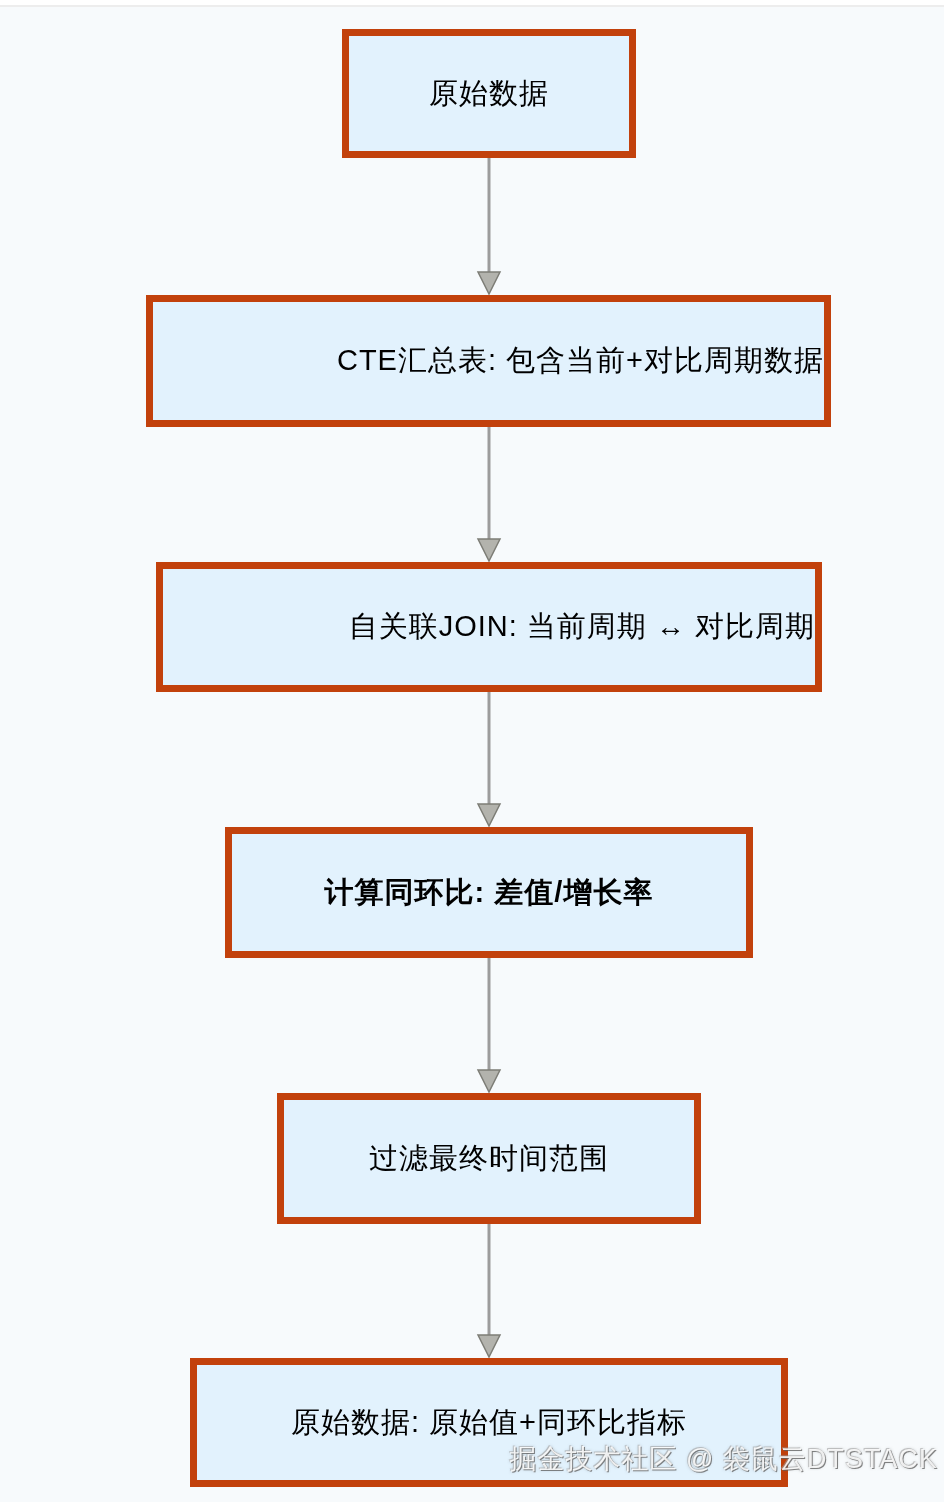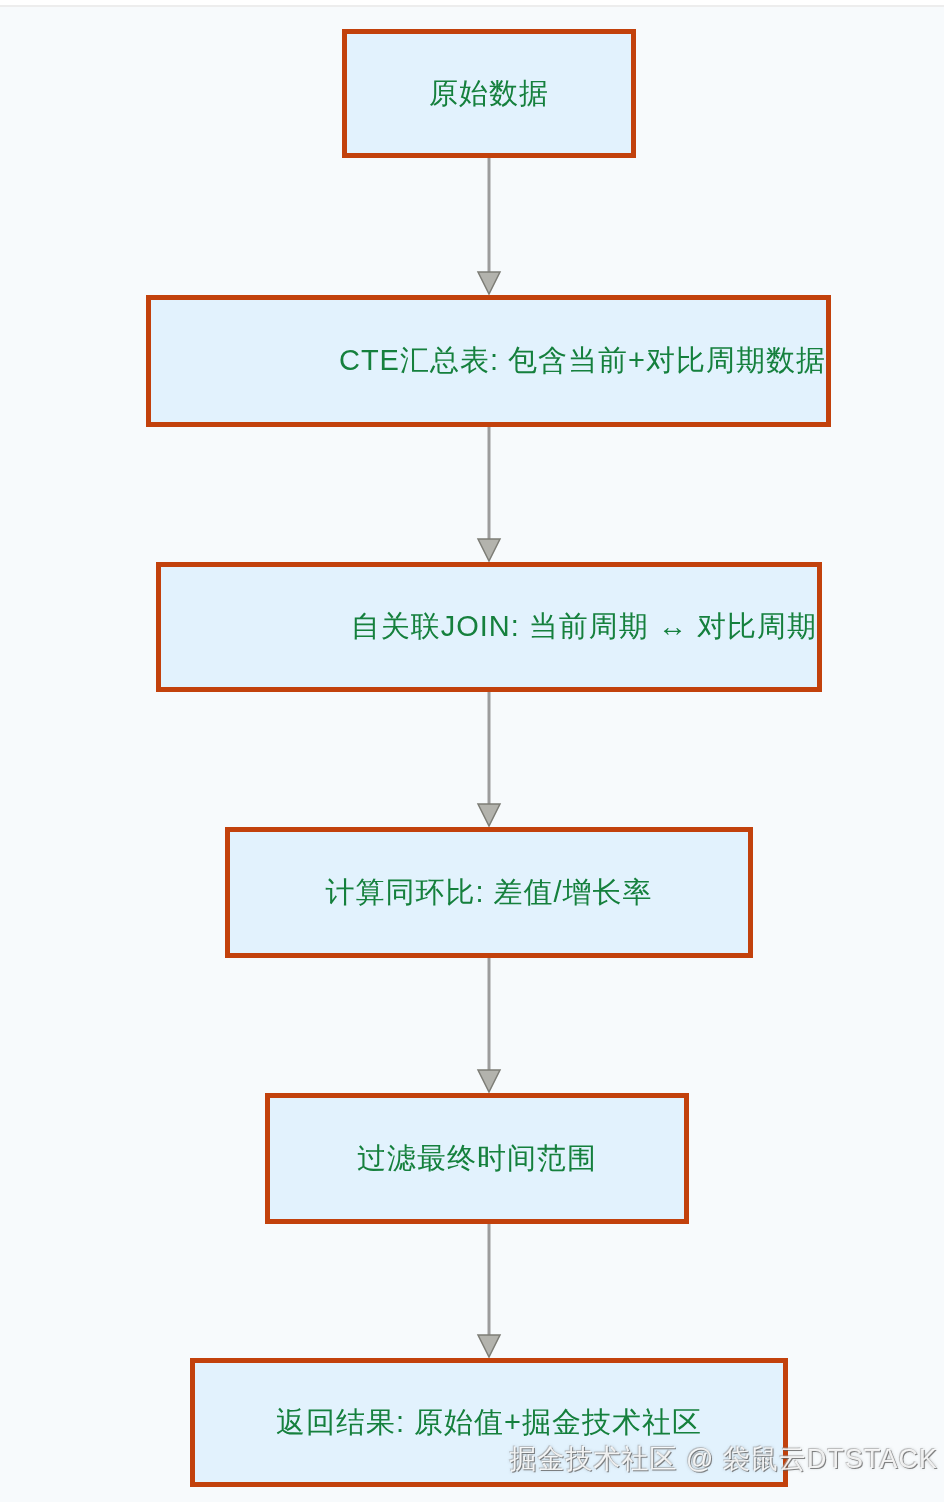--- a/index.html
+++ b/index.html
@@ -20,38 +20,38 @@
     left: 0; top: 0;
     width: 944px;
     height: 5px;
     background: #ffffff;
     border-bottom: 2px solid #ededed;
   }
   .node {
     position: absolute;
     box-sizing: border-box;
     background: #e2f2fd;
-    border: 5px solid #c2410c;
+    border: 7px solid #c2410c;
     display: flex;
     align-items: center;
     justify-content: center;
     text-align: center;
     font-size: 29px;
-    color: #15803d;
+    color: #000000;
     letter-spacing: 1px;
   }
   .arrow {
     position: absolute;
     width: 30px;
   }
   #node-1 { left: 342px; top:   29px; width: 294px; height: 129px; }
   #node-2 { left: 146px; top:  295px; width: 685px; height: 132px; justify-content: flex-end; }
   #node-3 { left: 156px; top:  562px; width: 666px; height: 130px; justify-content: flex-end; }
-  #node-4 { left: 225px; top:  827px; width: 528px; height: 131px; }
-  #node-5 { left: 265px; top: 1093px; width: 424px; height: 131px; }
+  #node-4 { left: 225px; top:  827px; width: 528px; height: 131px; font-weight: bold; }
+  #node-5 { left: 277px; top: 1093px; width: 424px; height: 131px; }
   #node-6 { left: 190px; top: 1358px; width: 598px; height: 129px; }
   #arrow-1 { left: 474px; top:  158px; height: 137px; }
   #arrow-2 { left: 474px; top:  427px; height: 135px; }
   #arrow-3 { left: 474px; top:  692px; height: 135px; }
   #arrow-4 { left: 474px; top:  958px; height: 135px; }
   #arrow-5 { left: 474px; top: 1224px; height: 134px; }
   .watermark {
     position: absolute;
     right: 6px;
     top: 1441px;
@@ -111,17 +111,17 @@
   <div class="node" id="node-5">
     <span>过滤最终时间范围</span>
   </div>
 
   <svg class="arrow" id="arrow-5" viewBox="0 0 30 134" width="30" height="134">
     <line x1="15" y1="0" x2="15" y2="113" stroke="#9c9c9c" stroke-width="3"></line>
     <polygon points="4,111 26,111 15,133" fill="#b3b3ad" stroke="#7d7d76" stroke-width="1.5"></polygon>
   </svg>
 
   <div class="node" id="node-6">
-    <span>返回结果: 原始值+掘金技术社区</span>
+    <span>原始数据: 原始值+同环比指标</span>
   </div>
 
   <div class="watermark">掘金技术社区 @ 袋鼠云DTSTACK</div>
 </div>
 
 </body></html>

